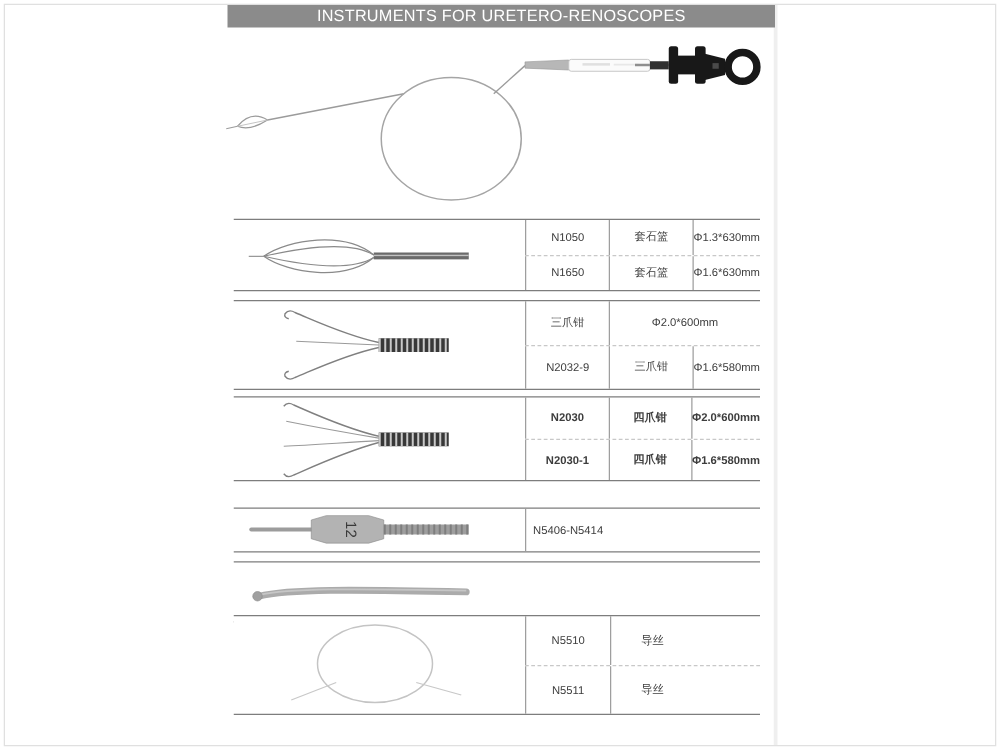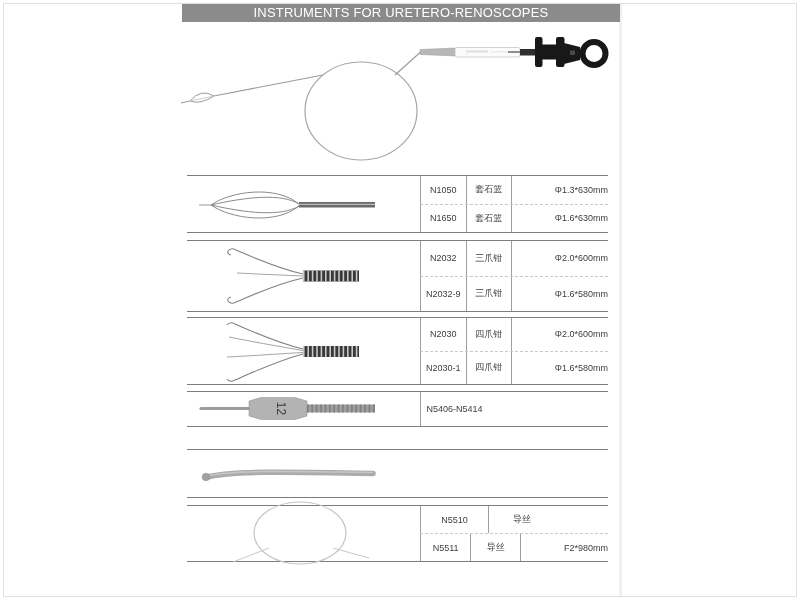--- a/index.html
+++ b/index.html
@@ -22,21 +22,21 @@
   .img-cell{position:absolute;left:0;top:0;bottom:0;width:198px;display:flex;align-items:center;justify-content:center;}
   .rows{position:absolute;left:198px;right:0;top:0;bottom:0;display:flex;flex-direction:column;margin-left:35px;}
   .row{flex:1;display:flex;min-height:0;}
   .row + .row{border-top:1px dashed #c8c8c8;}
   .cell{
     display:flex;align-items:center;justify-content:center;text-align:center;
     font-size:9px;color:#3d3d3d;border-left:1px solid #9e9e9e;box-sizing:border-box;white-space:nowrap;
   }
   .cell.model{width:68px;}
   .cell.name{width:67px;}
-  .cell.spec{flex:1;padding-left:43px;}
+  .cell.spec{flex:1;}
   .cell.spec.long{font-size:7.6px;letter-spacing:-0.15px;}
   svg{display:block;}
 </style>
 </head>
 <body>
 
 <div class="page-border"></div>
 <div class="edge-line"></div>
 
 <div class="titlebar">
@@ -107,33 +107,32 @@
     <svg width="190" height="70" viewBox="0 0 190 70">
       <path d="M112,33 C85,27 62,16 45,9 Q40,6 37,10 Q36,13 40,14" stroke="#808080" stroke-width="1.1" fill="none"></path>
       <path d="M112,35 C90,34 65,33 46,32" stroke="#9a9a9a" stroke-width="0.9" fill="none"></path>
       <path d="M112,37 C85,43 62,54 45,61 Q40,64 37,60 Q36,57 40,56" stroke="#808080" stroke-width="1.1" fill="none"></path>
       <line x1="112" y1="35" x2="168" y2="35" stroke="#383838" stroke-width="11"></line>
       <line x1="112" y1="35" x2="168" y2="35" stroke="#c9c9c9" stroke-width="11" stroke-dasharray="1.6,2.8"></line>
     </svg>
   </div>
   <div class="rows">
     <div class="row">
-      <div class="cell model">N2032</div>
       <div class="cell name">三爪钳</div>
       <div class="cell spec">Φ2.0*600mm</div>
     </div>
     <div class="row">
       <div class="cell model">N2032-9</div>
       <div class="cell name">三爪钳</div>
       <div class="cell spec">Φ1.6*580mm</div>
     </div>
   </div>
 </div>
 
-<div class="group" style="top:317px;height:68px;">
+<div class="group" style="top:317px;height:68px;font-weight:bold;">
   <div class="img-cell">
     <svg width="190" height="66" viewBox="0 0 190 66">
       <path d="M112,31 C86,25 60,13 44,6 Q39,3 36,7" stroke="#808080" stroke-width="1.1" fill="none"></path>
       <path d="M112,32.5 C85,28 58,23 38,19" stroke="#9a9a9a" stroke-width="0.9" fill="none"></path>
       <path d="M112,34.5 C85,36 58,38 36,39" stroke="#9a9a9a" stroke-width="0.9" fill="none"></path>
       <path d="M112,36 C86,43 60,55 44,62 Q39,65 36,61" stroke="#808080" stroke-width="1.1" fill="none"></path>
       <line x1="112" y1="33.5" x2="168" y2="33.5" stroke="#383838" stroke-width="11"></line>
       <line x1="112" y1="33.5" x2="168" y2="33.5" stroke="#c9c9c9" stroke-width="11" stroke-dasharray="1.6,2.8"></line>
     </svg>
   </div>
@@ -144,21 +143,21 @@
       <div class="cell spec">Φ2.0*600mm</div>
     </div>
     <div class="row">
       <div class="cell model">N2030-1</div>
       <div class="cell name">四爪钳</div>
       <div class="cell spec">Φ1.6*580mm</div>
     </div>
   </div>
 </div>
 
-<div class="group" style="top:391px;height:36px;">
+<div class="group" style="top:406px;height:36px;">
   <div class="img-cell">
     <svg width="190" height="40" viewBox="0 0 190 40">
       <line x1="10" y1="19.5" x2="60" y2="19.5" stroke="#9c9c9c" stroke-width="3.2" stroke-linecap="round"></line>
       <polygon points="58,12 70,8.5 104,8.5 116,12 116,27 104,30.5 70,30.5 58,27" fill="#b3b3b3" stroke="#8a8a8a" stroke-width="0.5"></polygon>
       <text transform="translate(89,19.5) rotate(90)" font-size="12" fill="#3a3a3a" text-anchor="middle" dominant-baseline="middle" font-family="Liberation Sans, sans-serif">12</text>
       <line x1="116" y1="19.5" x2="184" y2="19.5" stroke="#9e9e9e" stroke-width="8"></line>
       <line x1="116" y1="19.5" x2="184" y2="19.5" stroke="#7e7e7e" stroke-width="8" stroke-dasharray="1.6,2.8"></line>
     </svg>
   </div>
   <div class="rows">
@@ -171,32 +170,31 @@
 <div class="group" style="top:449px;height:49px;">
   <div class="img-cell">
     <svg width="190" height="40" viewBox="0 0 190 40">
       <path d="M16,23 C40,17 90,17.5 182,19.5" stroke="#ababab" stroke-width="5.5" fill="none" stroke-linecap="round"></path>
       <path d="M16,22 C40,16.5 90,16.8 182,18.5" stroke="#c6c6c6" stroke-width="1.4" fill="none"></path>
       <circle cx="15" cy="23" r="3.8" fill="#a0a0a0" stroke="#8a8a8a" stroke-width="0.5"></circle>
     </svg>
   </div>
 </div>
 
-<div class="group" style="top:505px;height:57px;">
+<div class="group" style="top:492px;height:80px;">
   <div class="img-cell">
     <svg width="190" height="76" viewBox="0 0 190 76">
       <ellipse cx="109" cy="37" rx="46" ry="31" stroke="#c4c4c4" stroke-width="1.2" fill="none"></ellipse>
       <path d="M42,66 L78,52" stroke="#c8c8c8" stroke-width="1" fill="none"></path>
       <path d="M142,52 L178,62" stroke="#c8c8c8" stroke-width="1" fill="none"></path>
     </svg>
   </div>
   <div class="rows">
     <div class="row">
       <div class="cell model">N5510</div>
       <div class="cell name">导丝</div>
     </div>
     <div class="row">
       <div class="cell model">N5511</div>
       <div class="cell name">导丝</div>
-      <div class="cell spec">F2*980mm</div>
     </div>
   </div>
 </div>
 
 </body></html>

